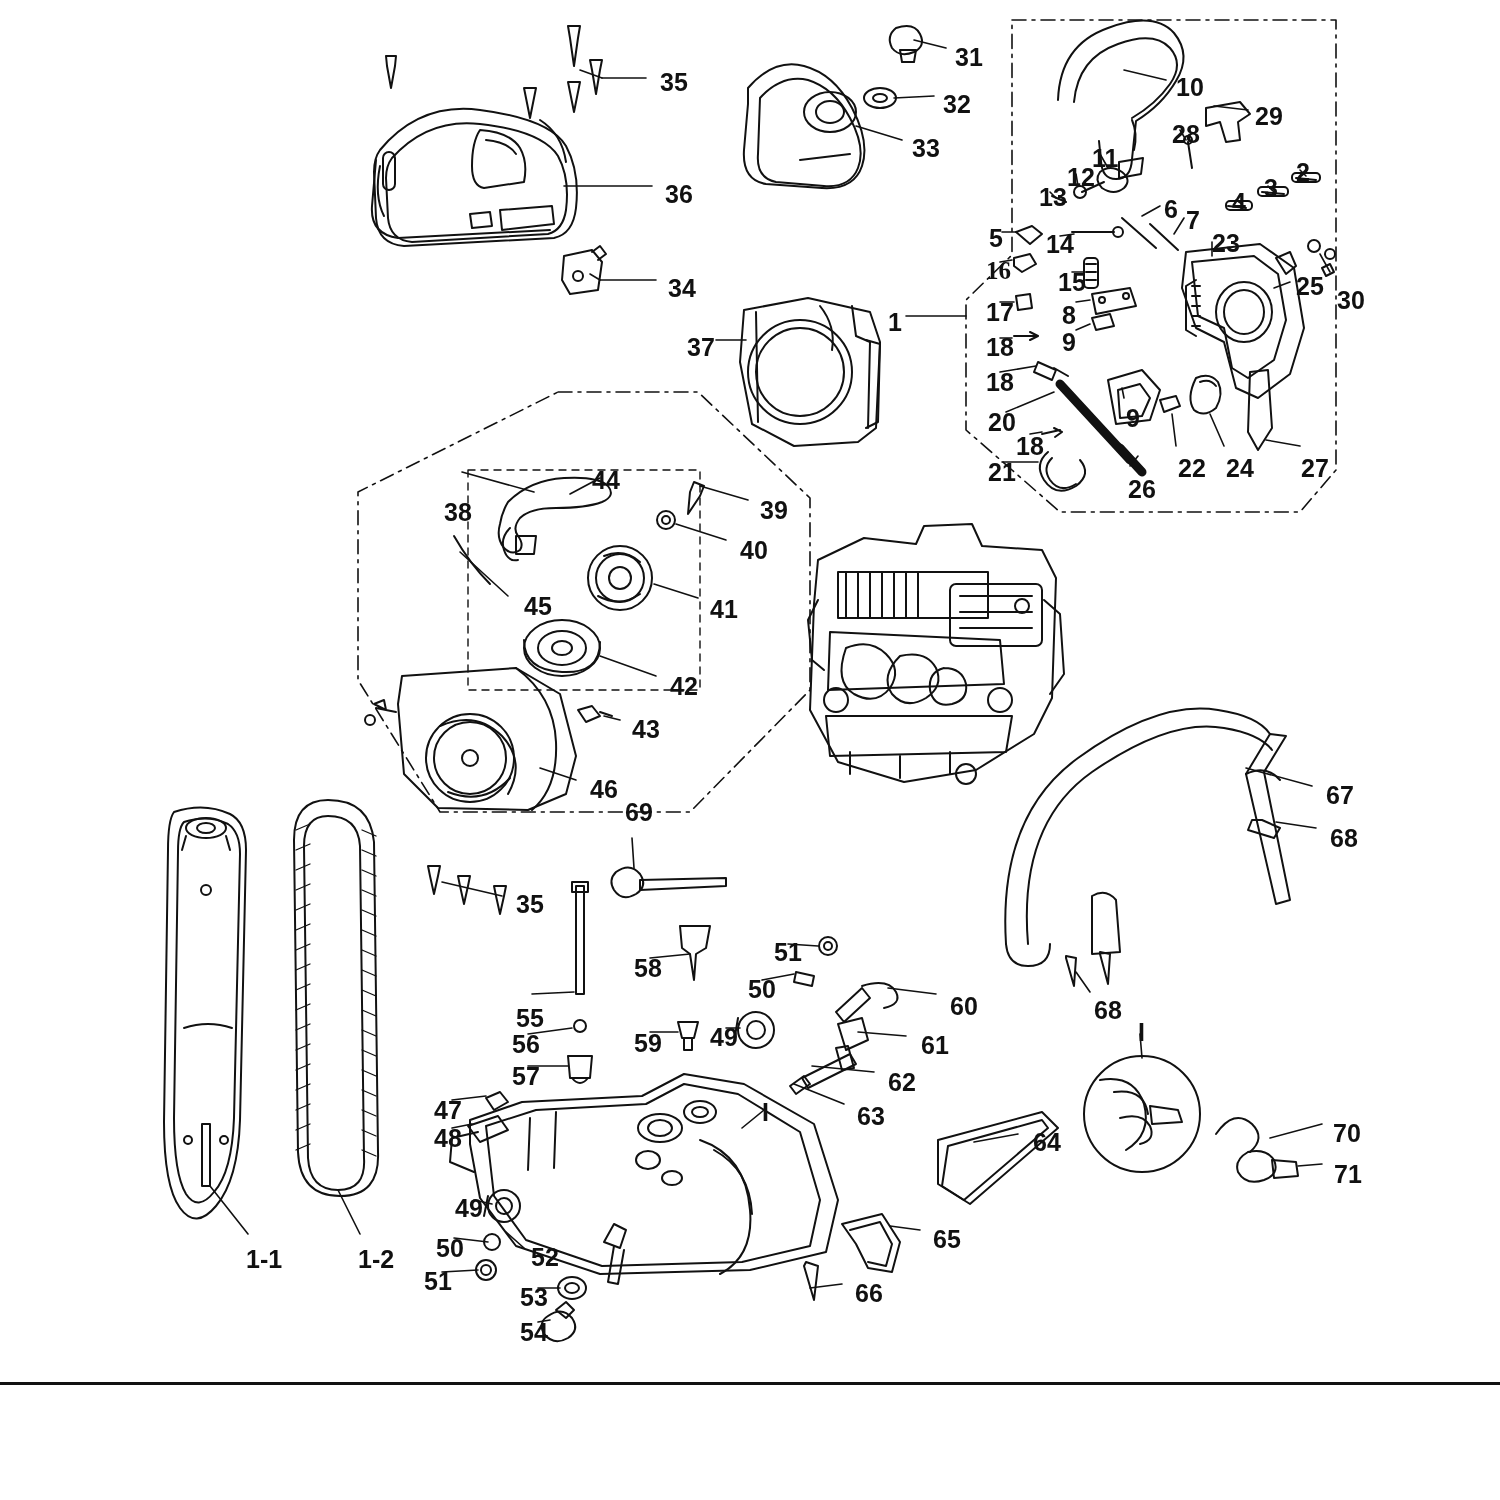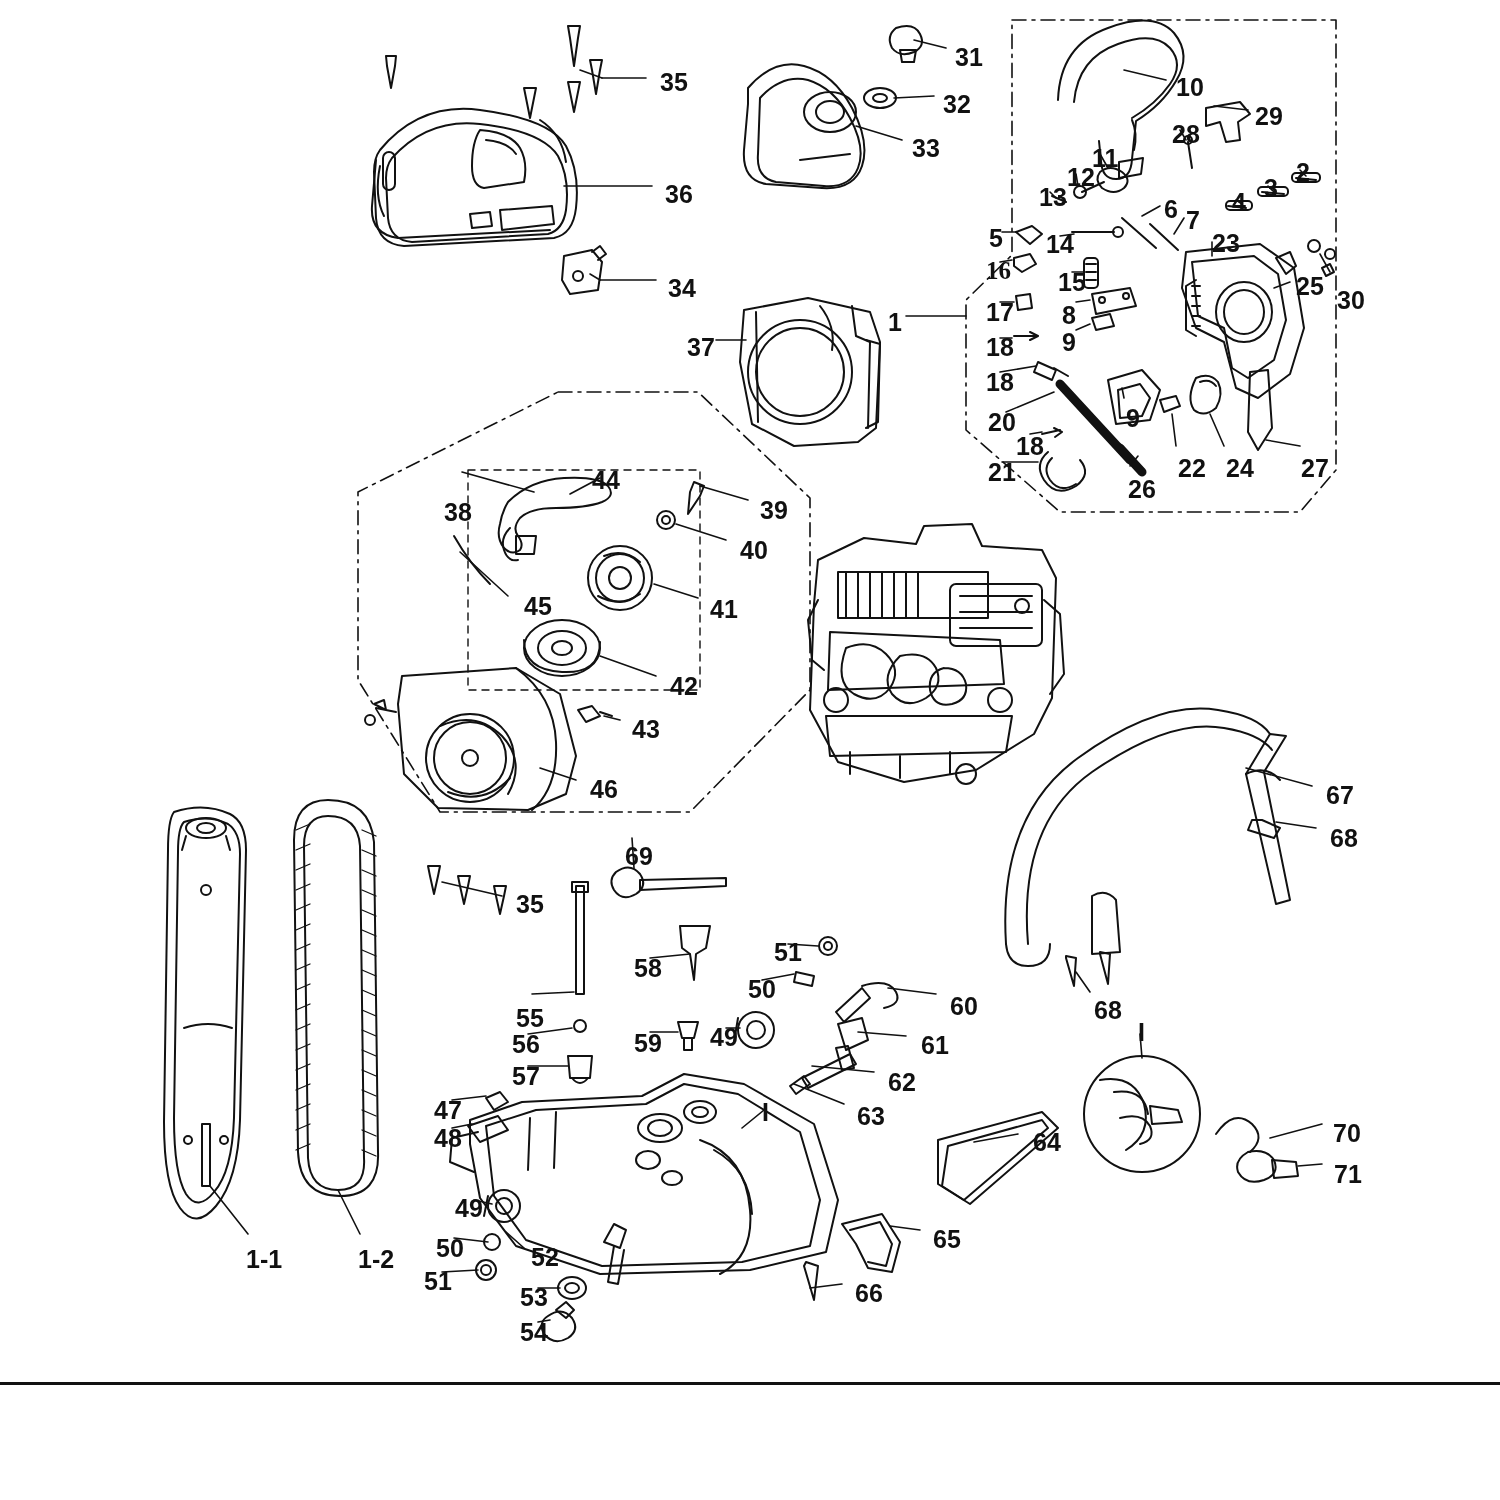--- a/index.html
+++ b/index.html
@@ -521,21 +521,21 @@
       <div class="callout" style="left: 592px; top: 468px;">44</div>
       <div class="callout" style="left: 760px; top: 498px;">39</div>
       <div class="callout" style="left: 740px; top: 538px;">40</div>
       <div class="callout" style="left: 524px; top: 594px;">45</div>
       <div class="callout" style="left: 710px; top: 597px;">41</div>
       <div class="callout" style="left: 670px; top: 674px;">42</div>
       <div class="callout" style="left: 632px; top: 717px;">43</div>
       <div class="callout" style="left: 590px; top: 777px; text-align: right;">46</div>
       <div class="callout" style="left: 1326px; top: 783px;">67</div>
       <div class="callout" style="left: 1330px; top: 826px;">68</div>
-      <div class="callout" style="left: 625px; top: 844px;">69</div>
+      <div class="callout" style="left: 625px; top: 800px;">69</div>
       <div class="callout" style="left: 516px; top: 892px;">35</div>
       <div class="callout" style="left: 774px; top: 940px;">51</div>
       <div class="callout" style="left: 634px; top: 956px;">58</div>
       <div class="callout" style="left: 748px; top: 977px;">50</div>
       <div class="callout" style="left: 1094px; top: 998px;">68</div>
       <div class="callout" style="left: 516px; top: 1006px;">55</div>
       <div class="callout" style="left: 950px; top: 994px;">60</div>
       <div class="callout" style="left: 1138px; top: 1020px;">I</div>
       <div class="callout" style="left: 710px; top: 1025px;">49</div>
       <div class="callout" style="left: 512px; top: 1032px;">56</div>

